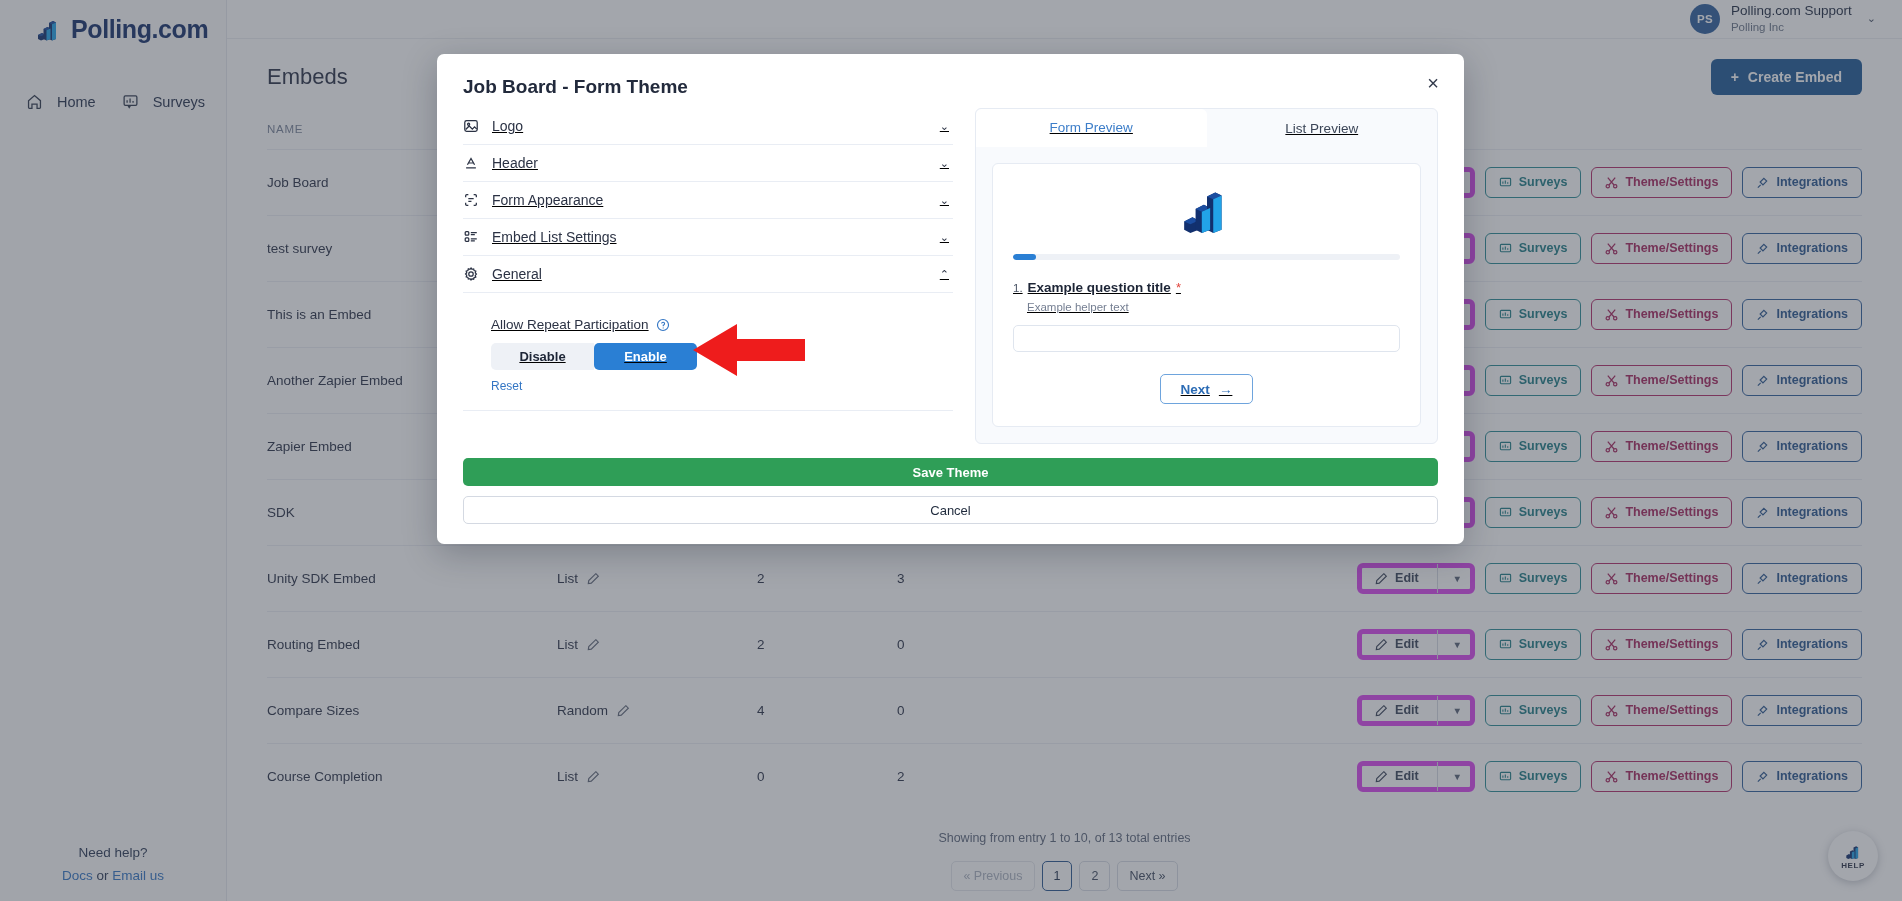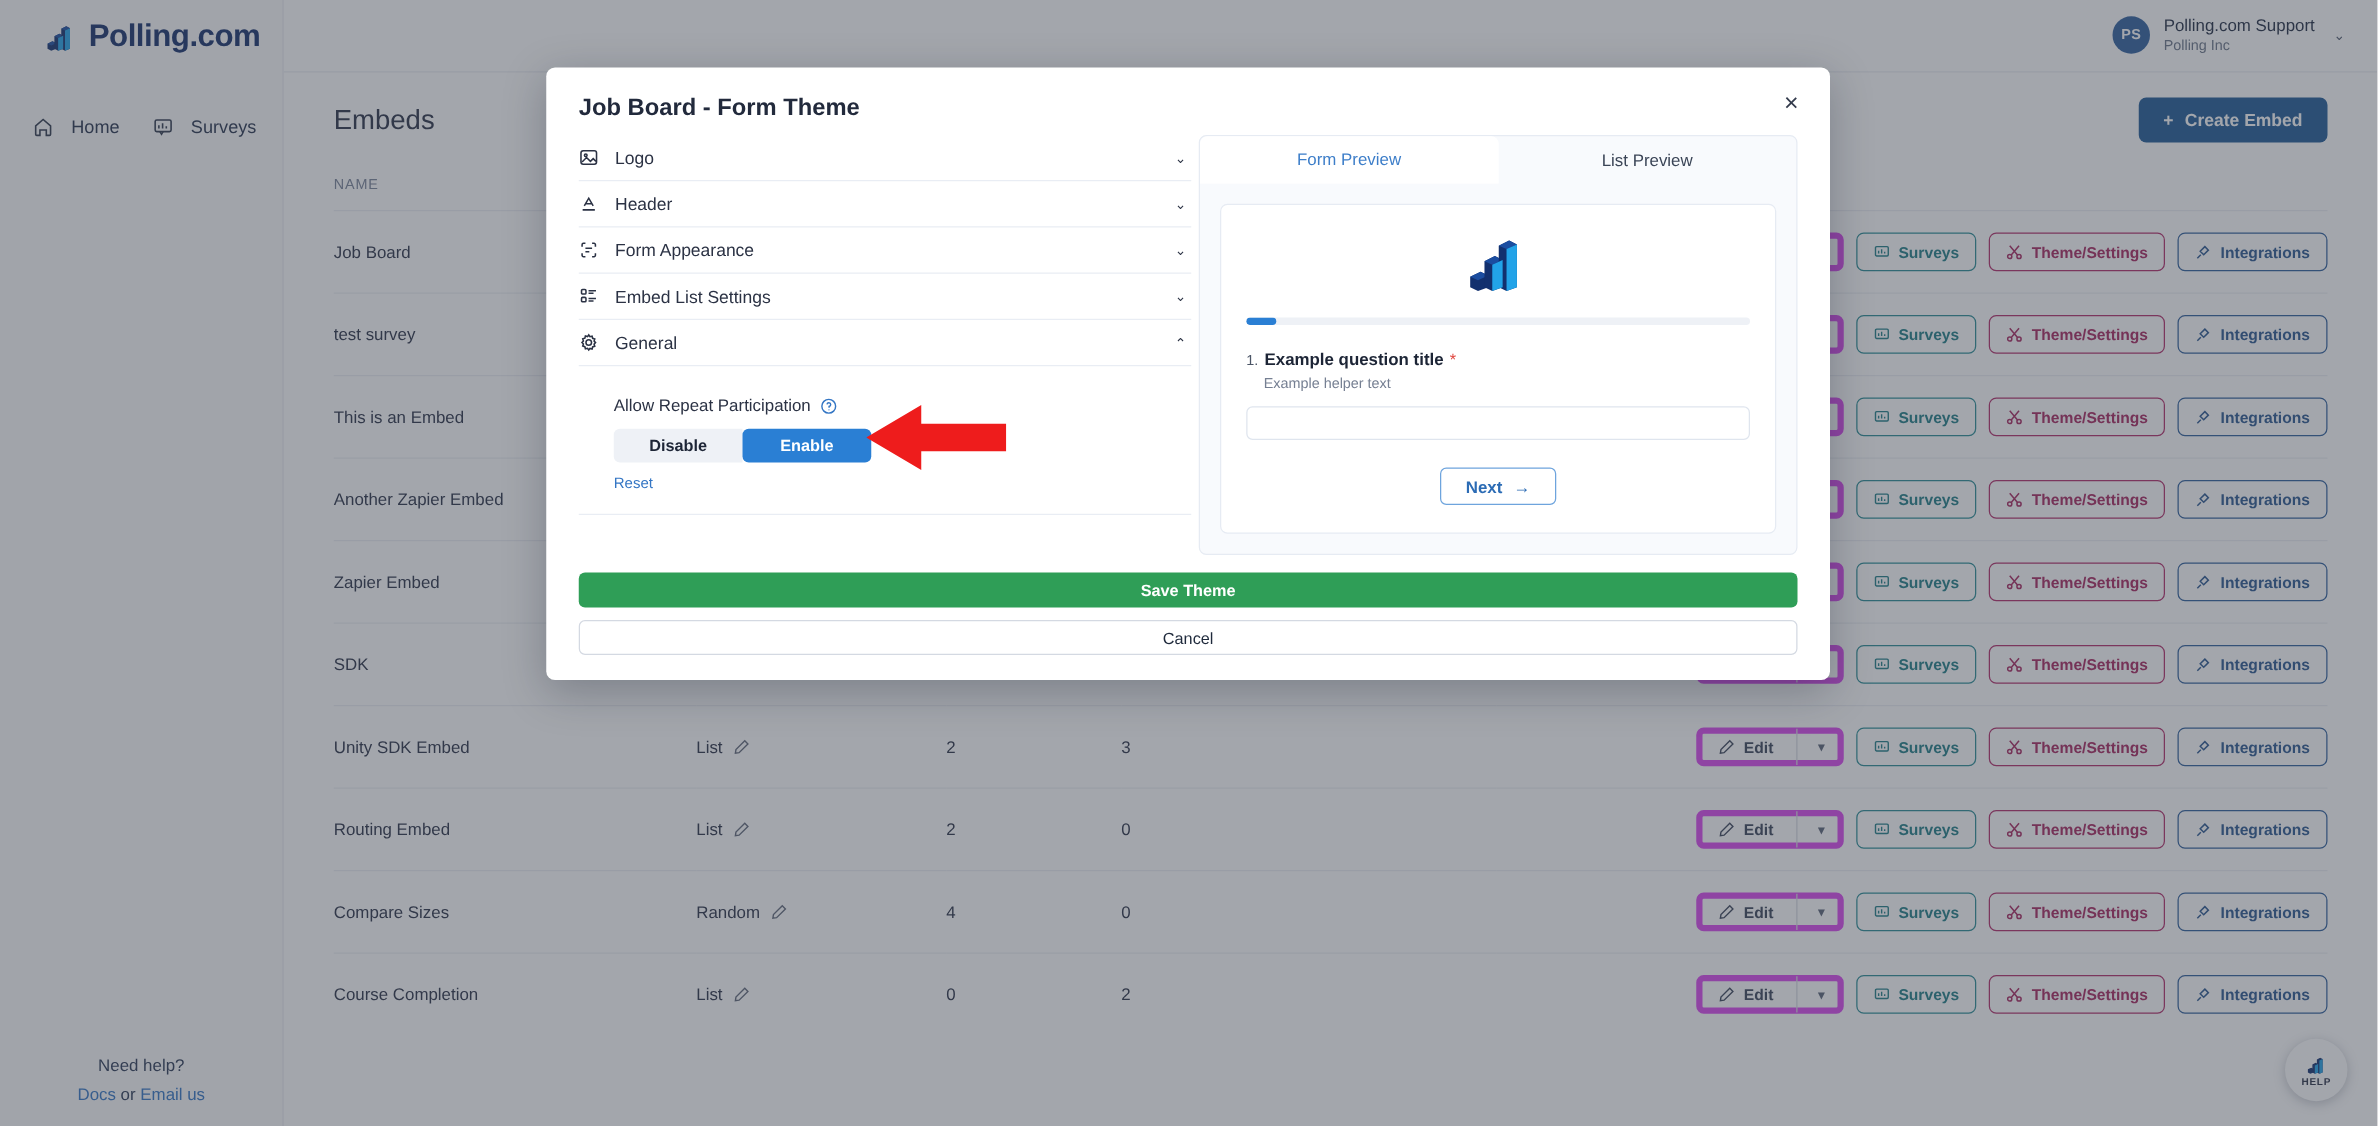--- a/index.html
+++ b/index.html
@@ -118,21 +118,21 @@
     background: #fff; border-radius: 7px;
     box-shadow: 0 9px 34px rgba(15,22,38,.26);
     padding: 22px 26px 20px 26px;
   }
   .modal-title { font-size: 19px; font-weight: bold; color: #222a3c; margin-bottom: 4px; }
   .modal-close {
     position: absolute; right: 20px; top: 18px; width: 22px; height: 22px;
     display: flex; align-items: center; justify-content: center;
     font-size: 20px; color: #333b4c; cursor: pointer; line-height: 1;
   }
-  .modal-body { display: flex; gap: 6px; margin-top: 10px; }
+  .modal-body { display: flex; gap: 22px; margin-top: 10px; text-decoration: underline; }
   .accordion { width: 490px; flex: 0 0 490px; }
   .acc-row {
     height: 37px; display: flex; align-items: center; gap: 13px;
     border-bottom: 1px solid #e9edf4; font-size: 14px; color: #2b3244; cursor: pointer;
   }
   .acc-row .ai { width: 16px; height: 16px; flex: 0 0 16px; display: flex; align-items: center; justify-content: center; }
   .acc-row .alabel { flex: 1; }
   .acc-row .chev { font-size: 11px; color: #2b3244; margin-right: 4px; }
   .acc-panel { padding: 24px 0 16px 28px; border-bottom: 1px solid #e9edf4; }
   .field-label { font-size: 13.5px; color: #2b3244; display: flex; align-items: center; gap: 7px; margin-bottom: 11px; }
@@ -717,20 +717,29 @@
                         <path d="M5 9.5l-3 3M8.5 2.5l3 3-4 4-3-3z"></path>
                       </svg>
                       <span>Integrations</span>
                     </div>
                   </div>
                 </td>
               </tr>
             </tbody>
         </table>
 
+        <div class="tfoot">
+          <div class="tfoot-text">Showing from entry 1 to 10, of 13 total entries</div>
+          <div class="pager" id="pager">
+              <div class="pg disabled">« Previous</div>
+              <div class="pg current">1</div>
+              <div class="pg">2</div>
+              <div class="pg">Next »</div>
+            </div>
+        </div>
 
         <div class="help-fab">
           <svg viewBox="0 0 26 26" width="17" height="17">
             <path d="M2 19 L6 17 L9 18.5 L9 23 L5 24.5 L2 23 Z" fill="#12306e"></path>
             <path d="M7.5 13 L11.5 11 L14.5 12.5 L14.5 23 L10.5 24.5 L7.5 23 Z" fill="#12306e"></path>
             <path d="M13 7 L17 5 L20 6.5 L20 23 L16 24.5 L13 23 Z" fill="#12306e"></path>
             <path d="M10.5 14.3 L14.5 12.5 L14.5 23 L10.5 24.5 Z" fill="#22a3e8"></path>
             <path d="M16 8.3 L20 6.5 L20 23 L16 24.5 Z" fill="#22a3e8"></path>
           </svg>
           <span class="ft">HELP</span>

